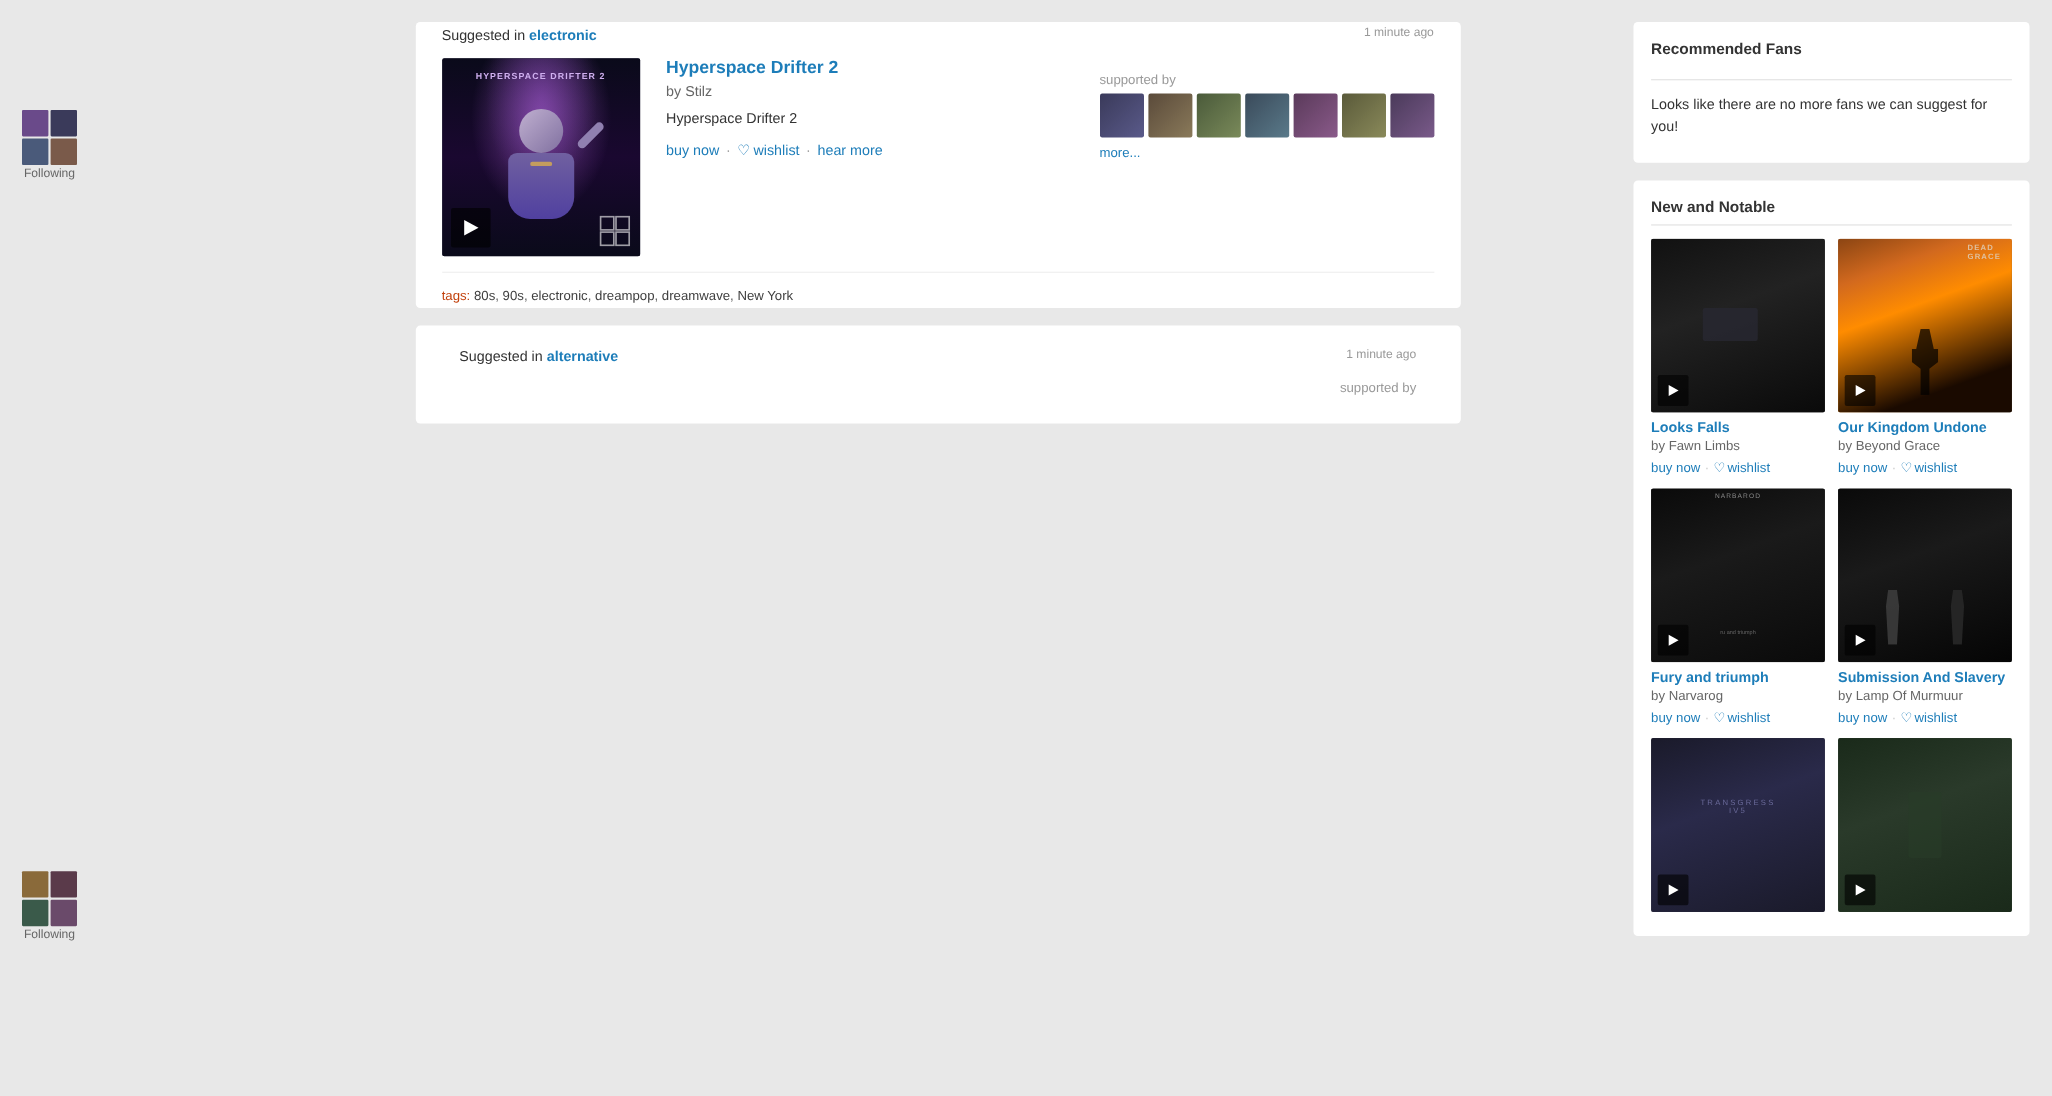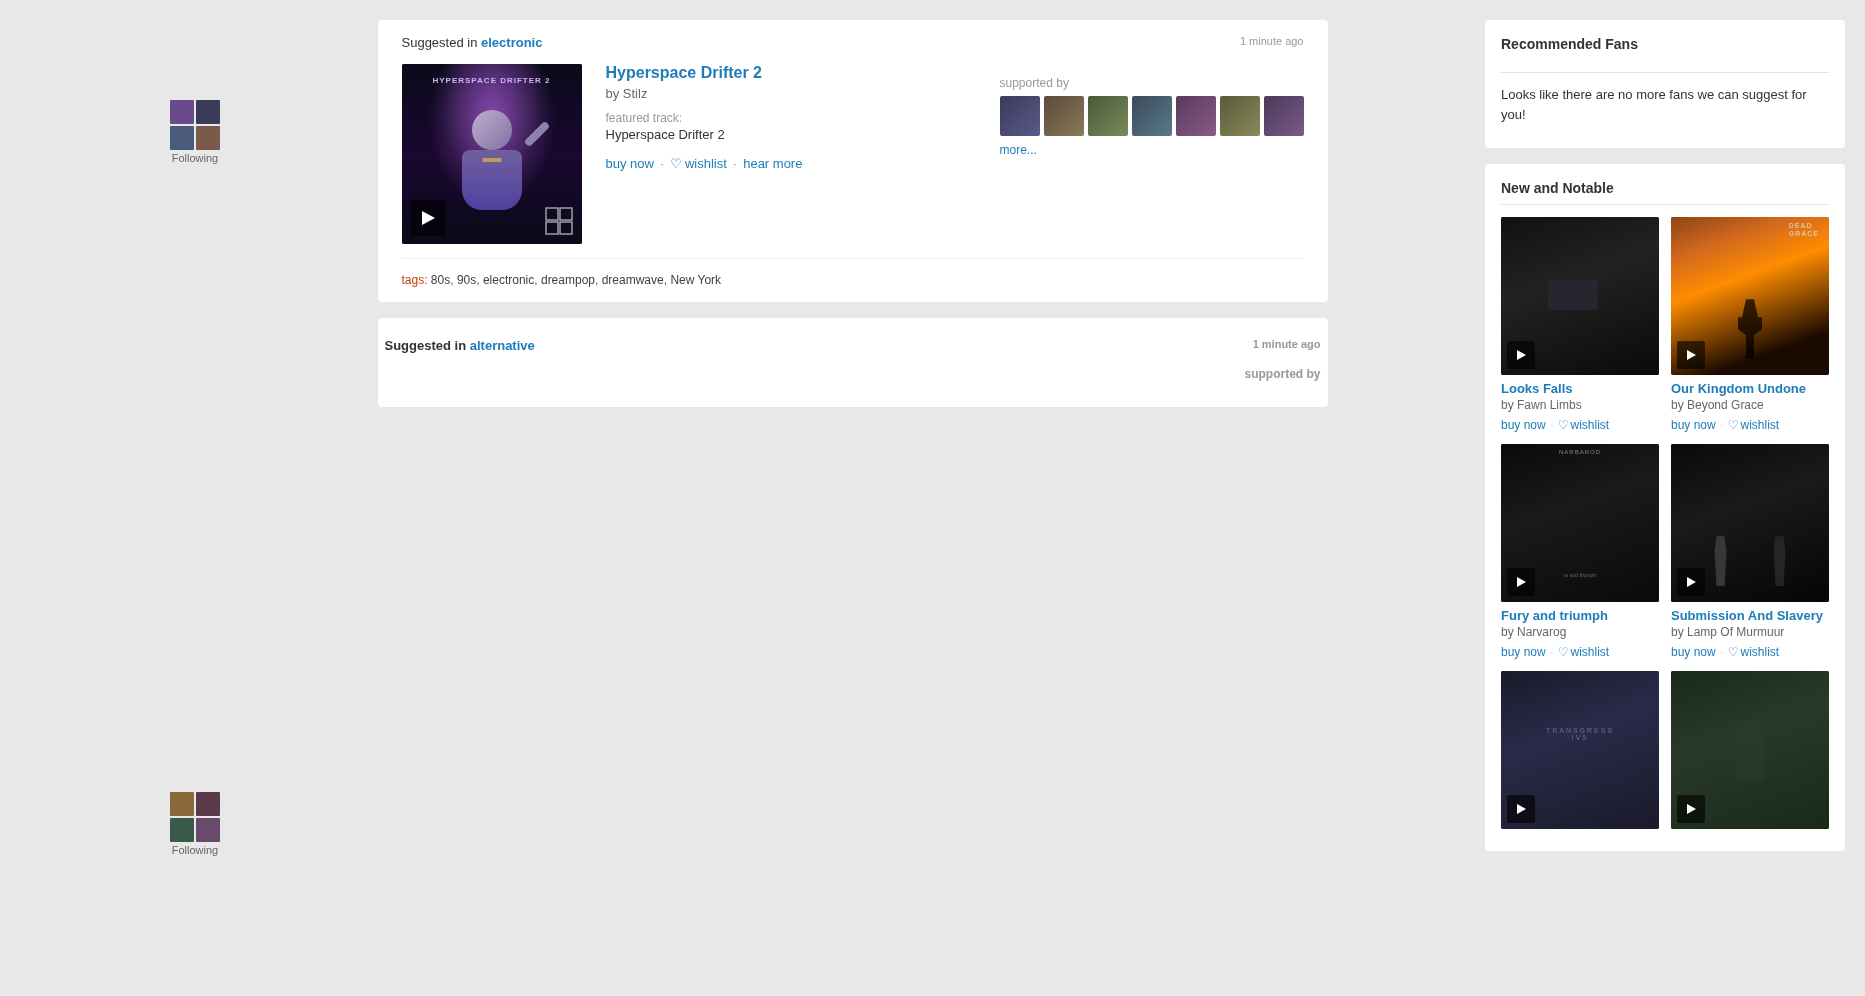--- a/index.html
+++ b/index.html
@@ -24,21 +24,21 @@
     .sidebar {
       width: 360px;
       flex-shrink: 0;
     }
 
     
     .feed-card {
       background: #fff;
       border-radius: 4px;
       margin-bottom: 16px;
-      padding: 15px 24px;
+      padding: 4px 24px;
     }
     .feed-card-header {
       display: flex;
       align-items: flex-start;
       justify-content: space-between;
       margin-bottom: 14px;
     }
     .following-label {
       font-size: 11px;
       color: #666;
@@ -208,22 +208,21 @@
     .tags-section a {
       color: #404040;
       text-decoration: none;
     }
 
     
     .feed-card-second {
       background: #fff;
       border-radius: 4px;
       margin-bottom: 16px;
-      padding: 20px 7px;
-      font-weight: bold;
+      padding: 20px 40px;
     }
 
     
     .sidebar-section {
       background: #fff;
       border-radius: 4px;
       padding: 16px;
       margin-bottom: 16px;
     }
     .sidebar-title {
@@ -341,21 +340,21 @@
     }
 
     
     .left-spacer {
       width: 200px;
       flex-shrink: 0;
     }
     .left-avatar-area {
       display: flex;
       flex-direction: column;
-      align-items: flex-end;
+      align-items: flex-start;
       padding-top: 80px;
     }
     .main-avatar-grid {
       display: grid;
       grid-template-columns: 1fr 1fr;
       gap: 2px;
       width: 50px;
       height: 50px;
     }
     .main-avatar-cell {
@@ -460,21 +459,20 @@
               <div class="supporter-avatar"></div>
               <div class="supporter-avatar"></div>
               <div class="supporter-avatar"></div>
               <div class="supporter-avatar"></div>
             </div>
             <a class="more-link">more...</a>
           </div>
 
           <div class="album-title">Hyperspace Drifter 2</div>
           <div class="album-artist">by Stilz</div>
-          <div class="featured-track-label">featured track:</div>
           <div class="featured-track-name">Hyperspace Drifter 2</div>
 
           <div class="action-links">
             <a class="action-link">buy now</a>
             <span class="action-separator">·</span>
             <a class="wishlist-link">
               <span class="heart-icon">♡</span>
               <span>wishlist</span>
             </a>
             <span class="action-separator">·</span>

